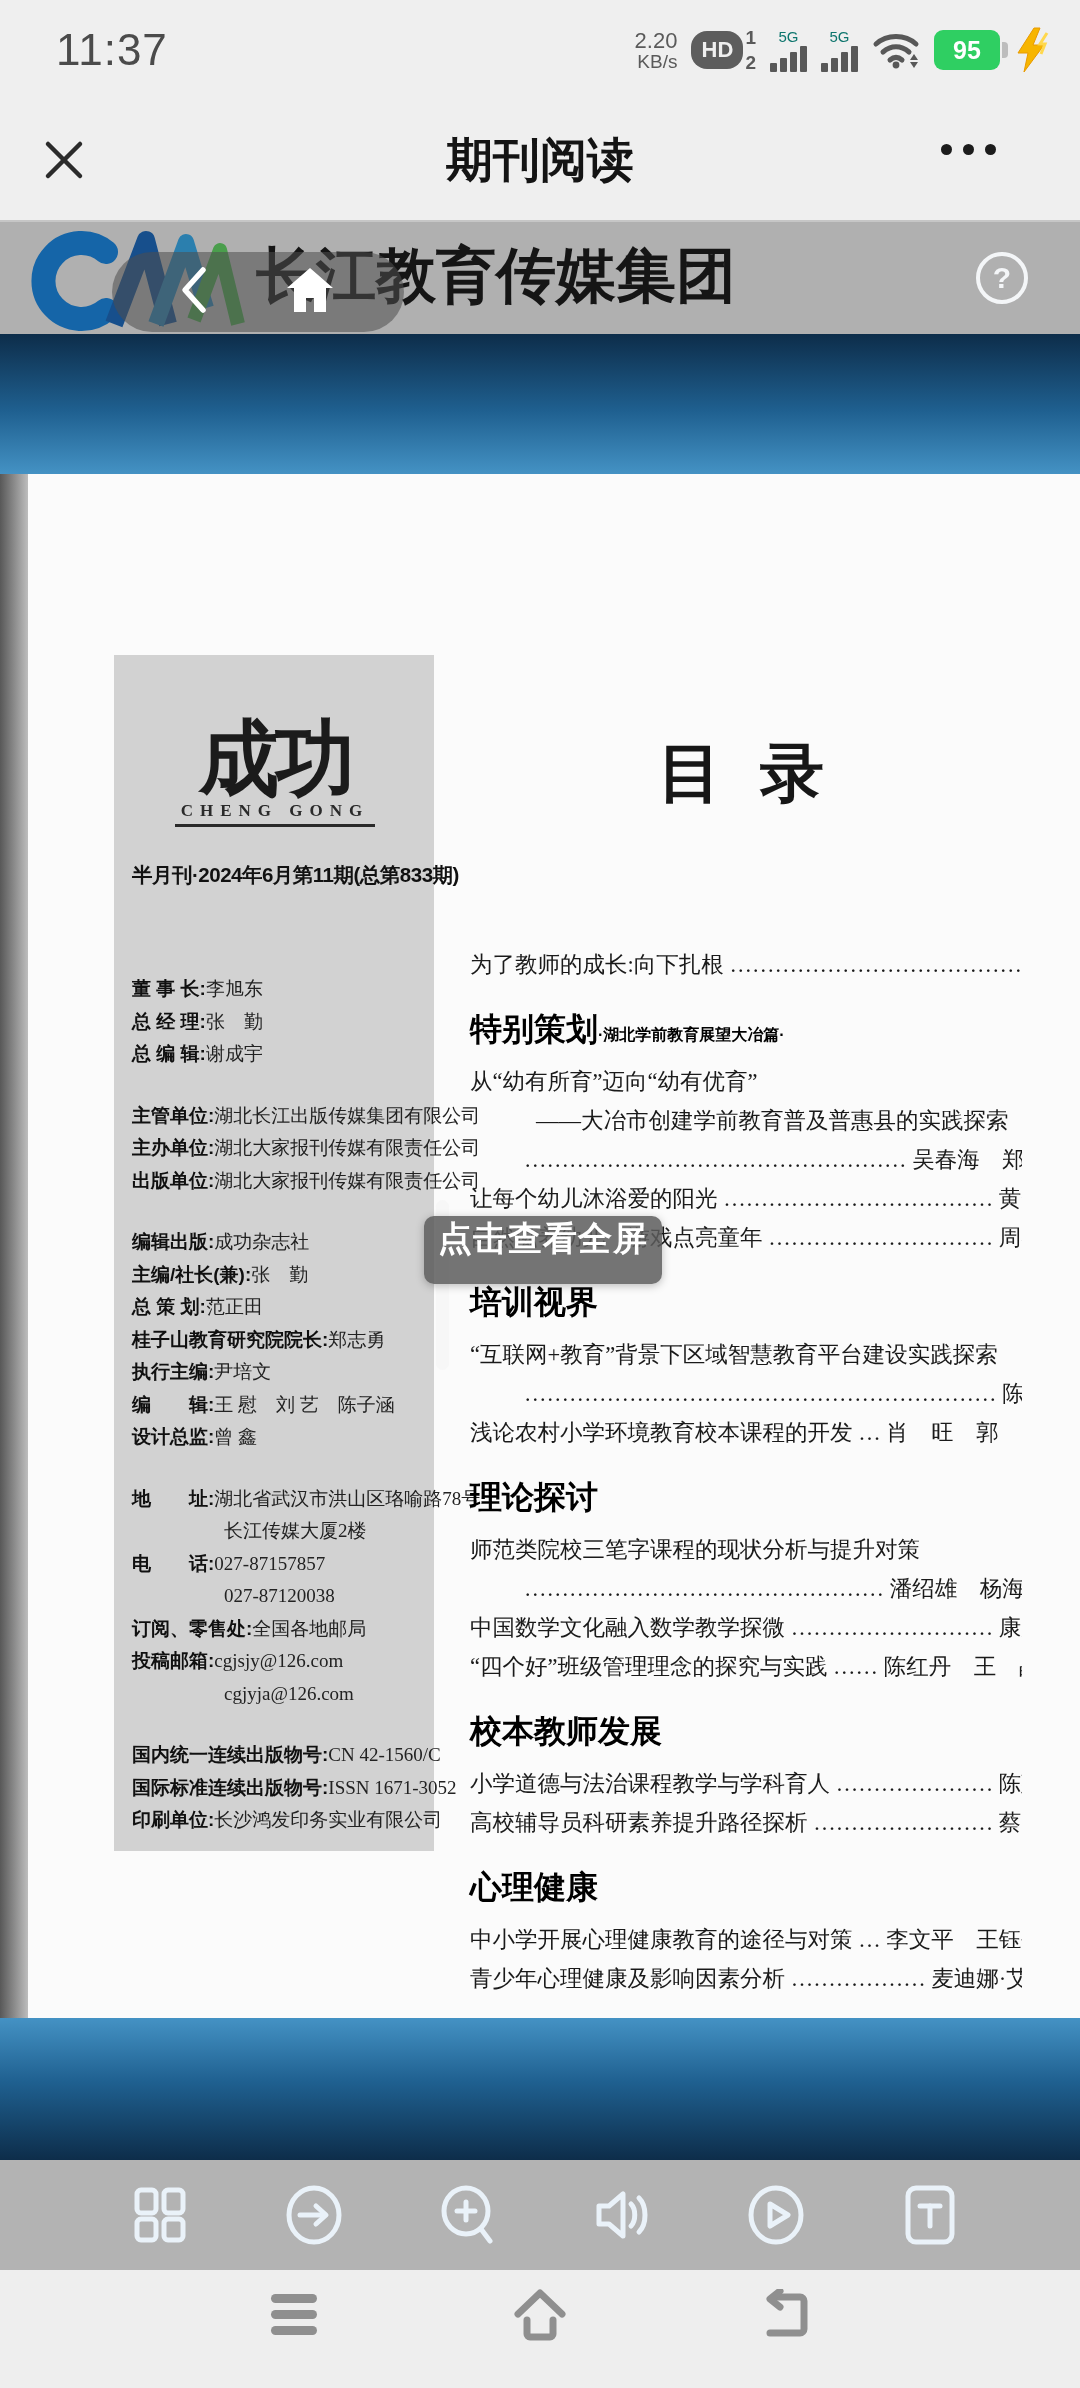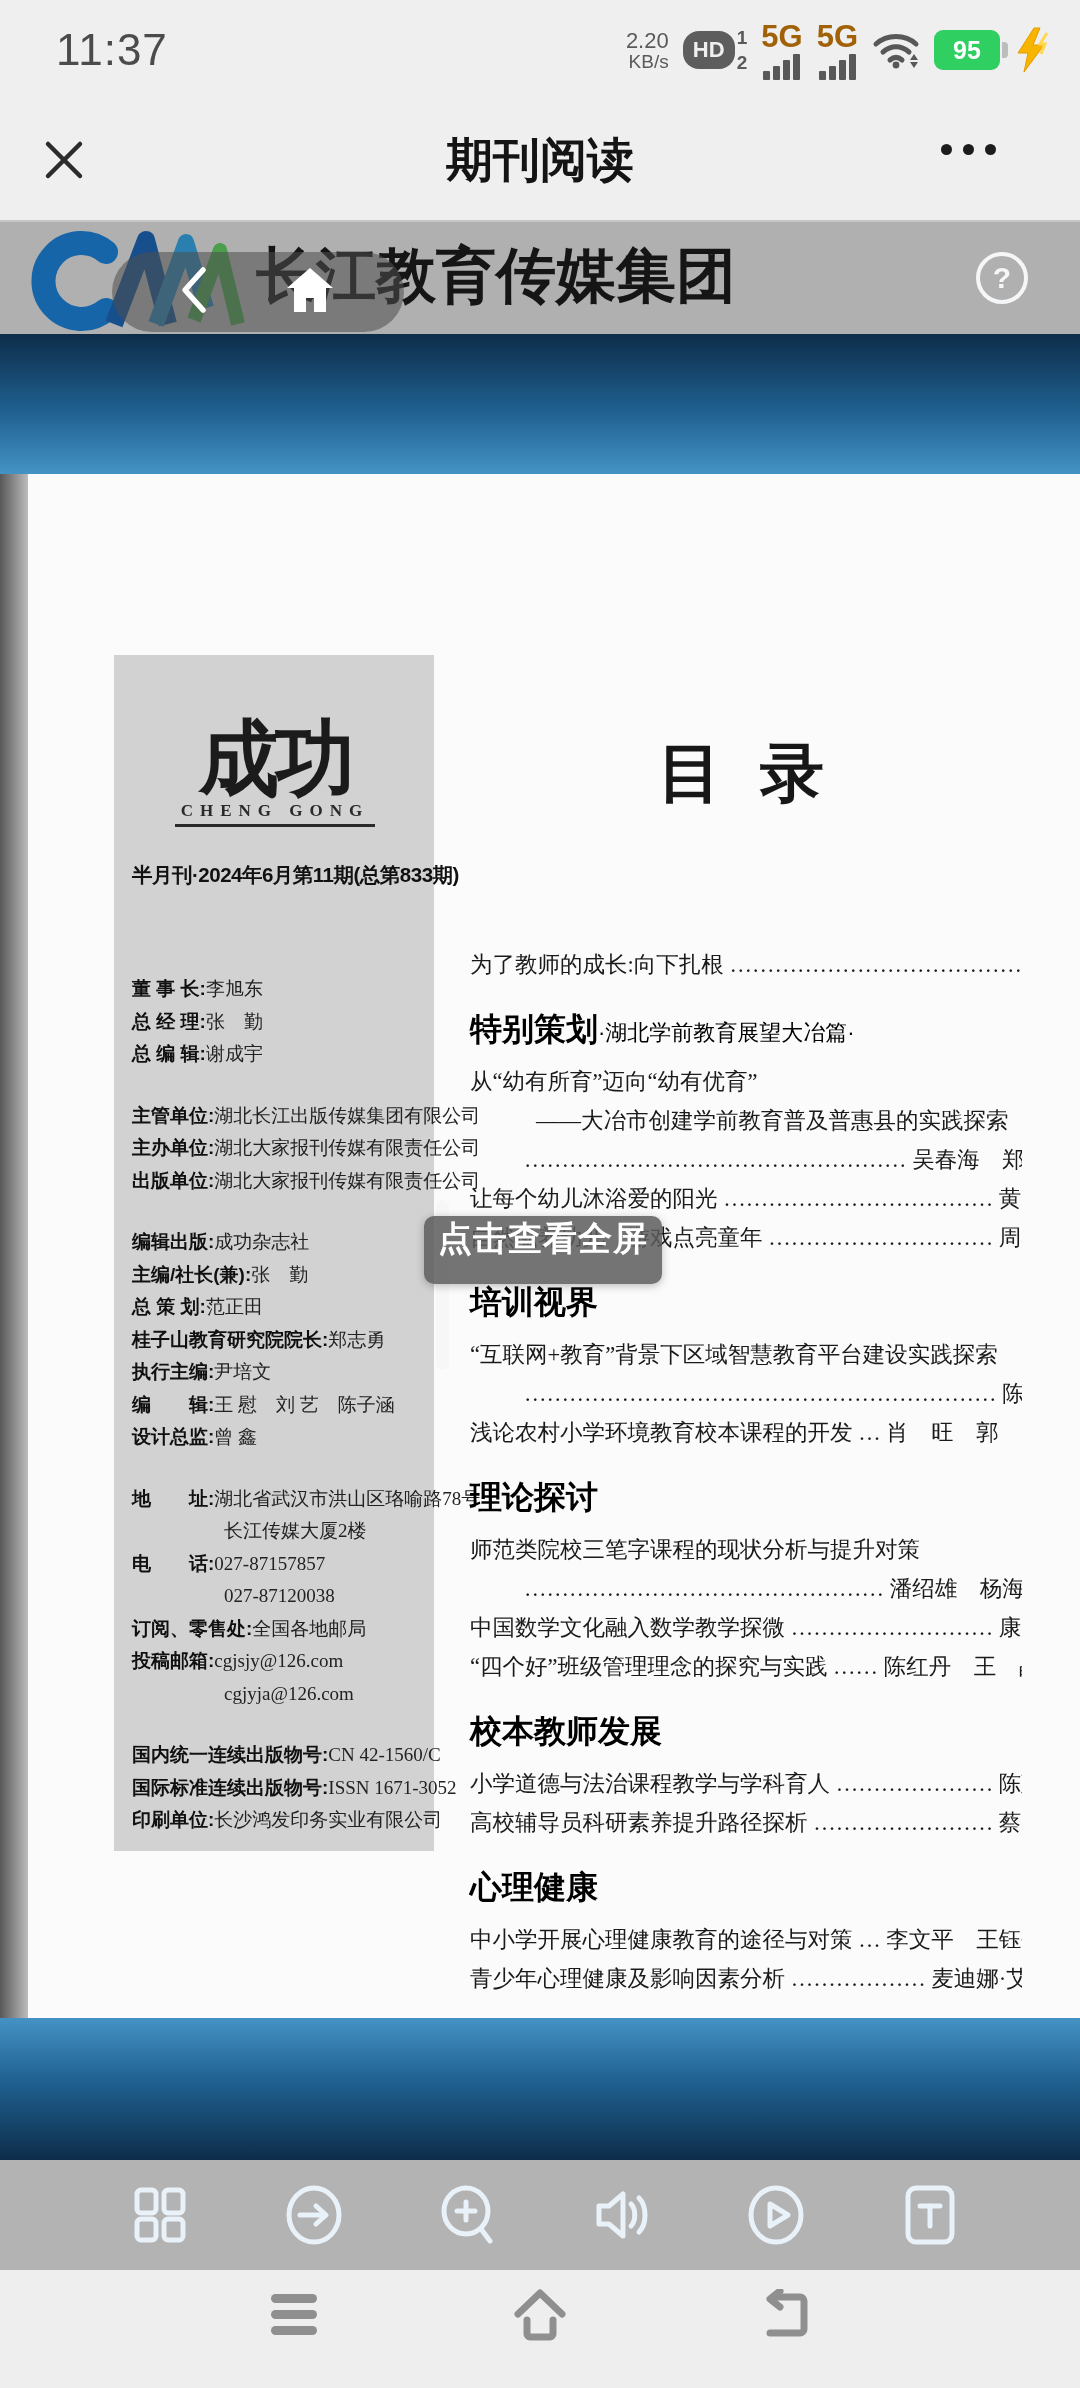--- a/index.html
+++ b/index.html
@@ -12,21 +12,21 @@
   .clock { font-size:44px; color:#4b4b4b; letter-spacing:1px; }
   .status-right { display:flex; align-items:center; gap:14px; }
   .net-speed { text-align:right; color:#5a5a5a; line-height:1.0; }
   .net-speed .v { font-size:22px; } .net-speed .u { font-size:19px; }
   .hd-wrap { display:flex; align-items:center; }
   .hd-badge { width:52px; height:38px; background:#5d5d5d; border-radius:16px; color:#efefef;
     font-weight:bold; font-size:22px; display:flex; align-items:center; justify-content:center; }
   .hd-sims { display:flex; flex-direction:column; justify-content:space-between; height:44px; margin-left:2px;
     font-size:19px; color:#5a5a5a; font-weight:bold; line-height:1; }
   .sig { display:flex; flex-direction:column; align-items:center; line-height:1; }
-  .sig .g { font-size:31px; font-weight:bold; color:#a16207; margin-bottom:2px; }
+  .sig .g { font-size:15px; font-weight:normal; color:#0f766e; margin-bottom:2px; }
   .bars { display:flex; align-items:flex-end; gap:3px; height:26px; }
   .bars i { display:block; width:7px; background:#585858; border-radius:1px; }
   .wifi-icon svg { display:block; }
   .battery { position:relative; width:66px; height:40px; background:#2fcf62; border-radius:9px;
     display:flex; align-items:center; justify-content:center; color:#fff; font-size:25px; font-weight:bold; }
   .battery:after { content:""; position:absolute; right:-8px; top:12px; width:6px; height:16px;
     background:#bdbdbd; border-radius:0 4px 4px 0; }
   .bolt svg { display:block; }
 
   
@@ -76,21 +76,21 @@
   .info-line .lbl { font-family:"Liberation Sans", sans-serif; font-weight:bold; color:#101010; }
   .info-line .val { color:#222; }
   .info-line.cont { padding-left:92px; }
 
   .toc-col { position:absolute; left:470px; top:256px; width:552px; color:#1a1a1a; }
   .toc-title { text-align:center; font-size:64px; font-weight:900; font-family:"Liberation Sans", sans-serif;
     color:#171717; letter-spacing:10px; }
   .toc-sections { margin-top:128px; }
   .toc-head { font-family:"Liberation Sans", sans-serif; font-weight:900; font-size:32px; color:#000;
     margin:24px 0 10px 0; }
-  .toc-head .sfx { font-size:22px; font-weight:normal; letter-spacing:0px; }
+  .toc-head .sfx { font-size:16px; font-weight:bold; letter-spacing:0px; }
   .toc-line { font-family:"Liberation Serif", serif; font-size:22.5px; line-height:39px;
     white-space:nowrap; overflow:hidden; }
   .toc-line.ind { padding-left:54px; }
   .toc-line.ind2 { padding-left:66px; }
 
   .scroll-pill { position:absolute; left:436px; top:1200px; width:13px; height:170px;
     background:#f7f7f7; border-radius:7px; }
 
   .fullscreen-hint { position:absolute; left:424px; top:1216px; width:238px; height:68px;
     background:rgba(92,92,92,0.85); border-radius:10px; display:flex; 

